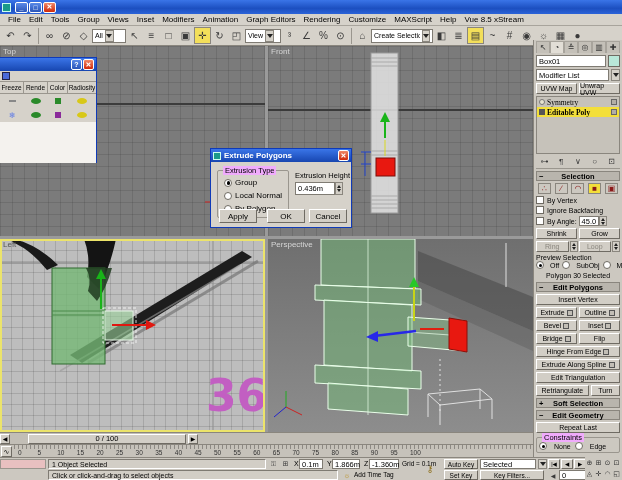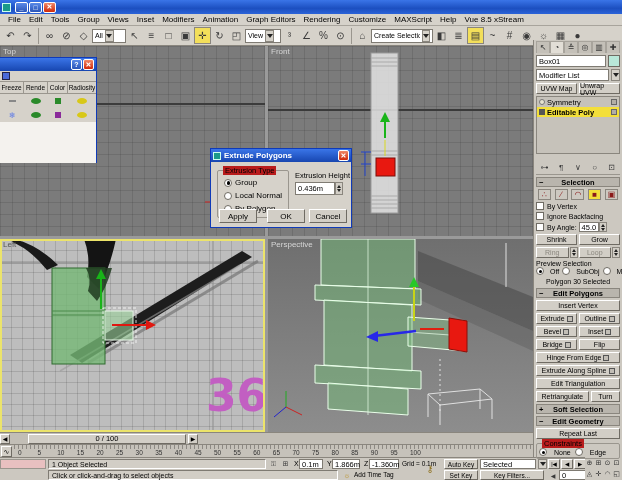--- a/index.html
+++ b/index.html
@@ -47,21 +47,21 @@
   
   .xp-dialog{position:absolute;border:1px solid #0f3ab8;background:#d6d2ca;z-index:5;}
   .xp-title{height:13px;background:linear-gradient(180deg,#3a75e8,#1746b0);display:flex;align-items:center;
             color:#fff;font-weight:bold;padding:0 2px;}
   .xp-title .t{flex:1;font-size:8px;white-space:nowrap;}
   .xbtn{width:11px;height:11px;border:1px solid #fff;border-radius:2px;display:flex;align-items:center;
         justify-content:center;color:#fff;font-size:7px;font-weight:bold;margin-left:1px;}
   .xbtn.red{background:linear-gradient(180deg,#f08868,#d02808);}
   .xbtn.blue{background:linear-gradient(180deg,#5a8ae8,#2a55b8);}
   .groupbox{position:absolute;border:1px solid #9a968e;border-radius:2px;}
-  .grouplbl{position:absolute;top:-5px;left:5px;background:#b91c1c;padding:0 2px;font-size:7.5px;}
+  .grouplbl{position:absolute;top:-5px;left:5px;background:#f0abfc;padding:0 2px;font-size:7.5px;}
   .radio{width:8px;height:8px;border:1px solid #6f6b63;border-radius:50%;background:#fff;display:inline-block;
          margin-right:3px;position:relative;flex:0 0 auto;}
   .radio.sel::after{content:"";position:absolute;left:1.5px;top:1.5px;width:3.5px;height:3.5px;background:#000;border-radius:50%;}
   .checkbox{width:8px;height:8px;border:1px solid #6f6b63;background:#fff;display:inline-block;margin-right:3px;flex:0 0 auto;}
   .push{background:#d2cec6;border-top:1px solid #fff;border-left:1px solid #fff;
         border-right:1px solid #6f6b63;border-bottom:1px solid #6f6b63;
         display:flex;align-items:center;justify-content:center;font-size:8px;}
   .wfield{background:#fff;border:1px solid #7f7b73;display:flex;align-items:center;padding:0 2px;font-size:7.5px;}
   .spinner{width:8px;display:flex;flex-direction:column;justify-content:center;gap:1px;align-items:center;
            background:#d2cec6;border:1px solid #8a867e;}
@@ -82,21 +82,21 @@
   .ptab{flex:1;display:flex;align-items:center;justify-content:center;font-size:8px;color:#333;
         border:1px solid #a8a49c;border-bottom:none;background:#c4c0b8;}
   .ptab.active{background:#e2ded6;}
   .prow{display:flex;align-items:center;margin-bottom:2px;}
   .rhead{height:10px;background:#b9b5ad;border:1px solid #8a867e;display:flex;align-items:center;
          justify-content:center;font-weight:bold;font-size:7.5px;position:relative;margin:2px 0;}
   .rhead .pm{position:absolute;left:2px;font-weight:bold;}
   .pbtn{height:11px;font-size:7px;}
   .pbtn .sq{width:6px;height:6px;border:1px solid #555;background:#c2beb6;margin-left:2px;flex:0 0 auto;}
   .plabel{font-size:7px;display:flex;align-items:center;}
-  .stack{background:#c6c2ba;border:1px solid #8a867e;height:58px;margin-bottom:8px;font-size:7.5px;}
+  .stack{background:#c6c2ba;border:1px solid #8a867e;height:58px;margin-bottom:2px;font-size:7.5px;font-family:Liberation Serif, serif;}
   .stackrow{display:flex;align-items:center;height:10px;padding:0 2px;gap:2px;}
   .stackrow.sel{background:#f3df3a;font-weight:bold;}
   .bulb{width:6px;height:6px;border-radius:50%;background:#e8e4d0;border:1px solid #777;flex:0 0 auto;}
   .minisq{width:6px;height:6px;border:1px solid #666;background:#b2aea6;margin-left:auto;flex:0 0 auto;}
   .soicon{width:13px;height:11px;border:1px solid #8a867e;display:flex;align-items:center;justify-content:center;
           color:#8b1a1a;font-size:8px;background:#ccc8c0;}
   .soicon.hl{background:#f3df3a;}
   .graybtn{color:#8a867e;}
 
   

